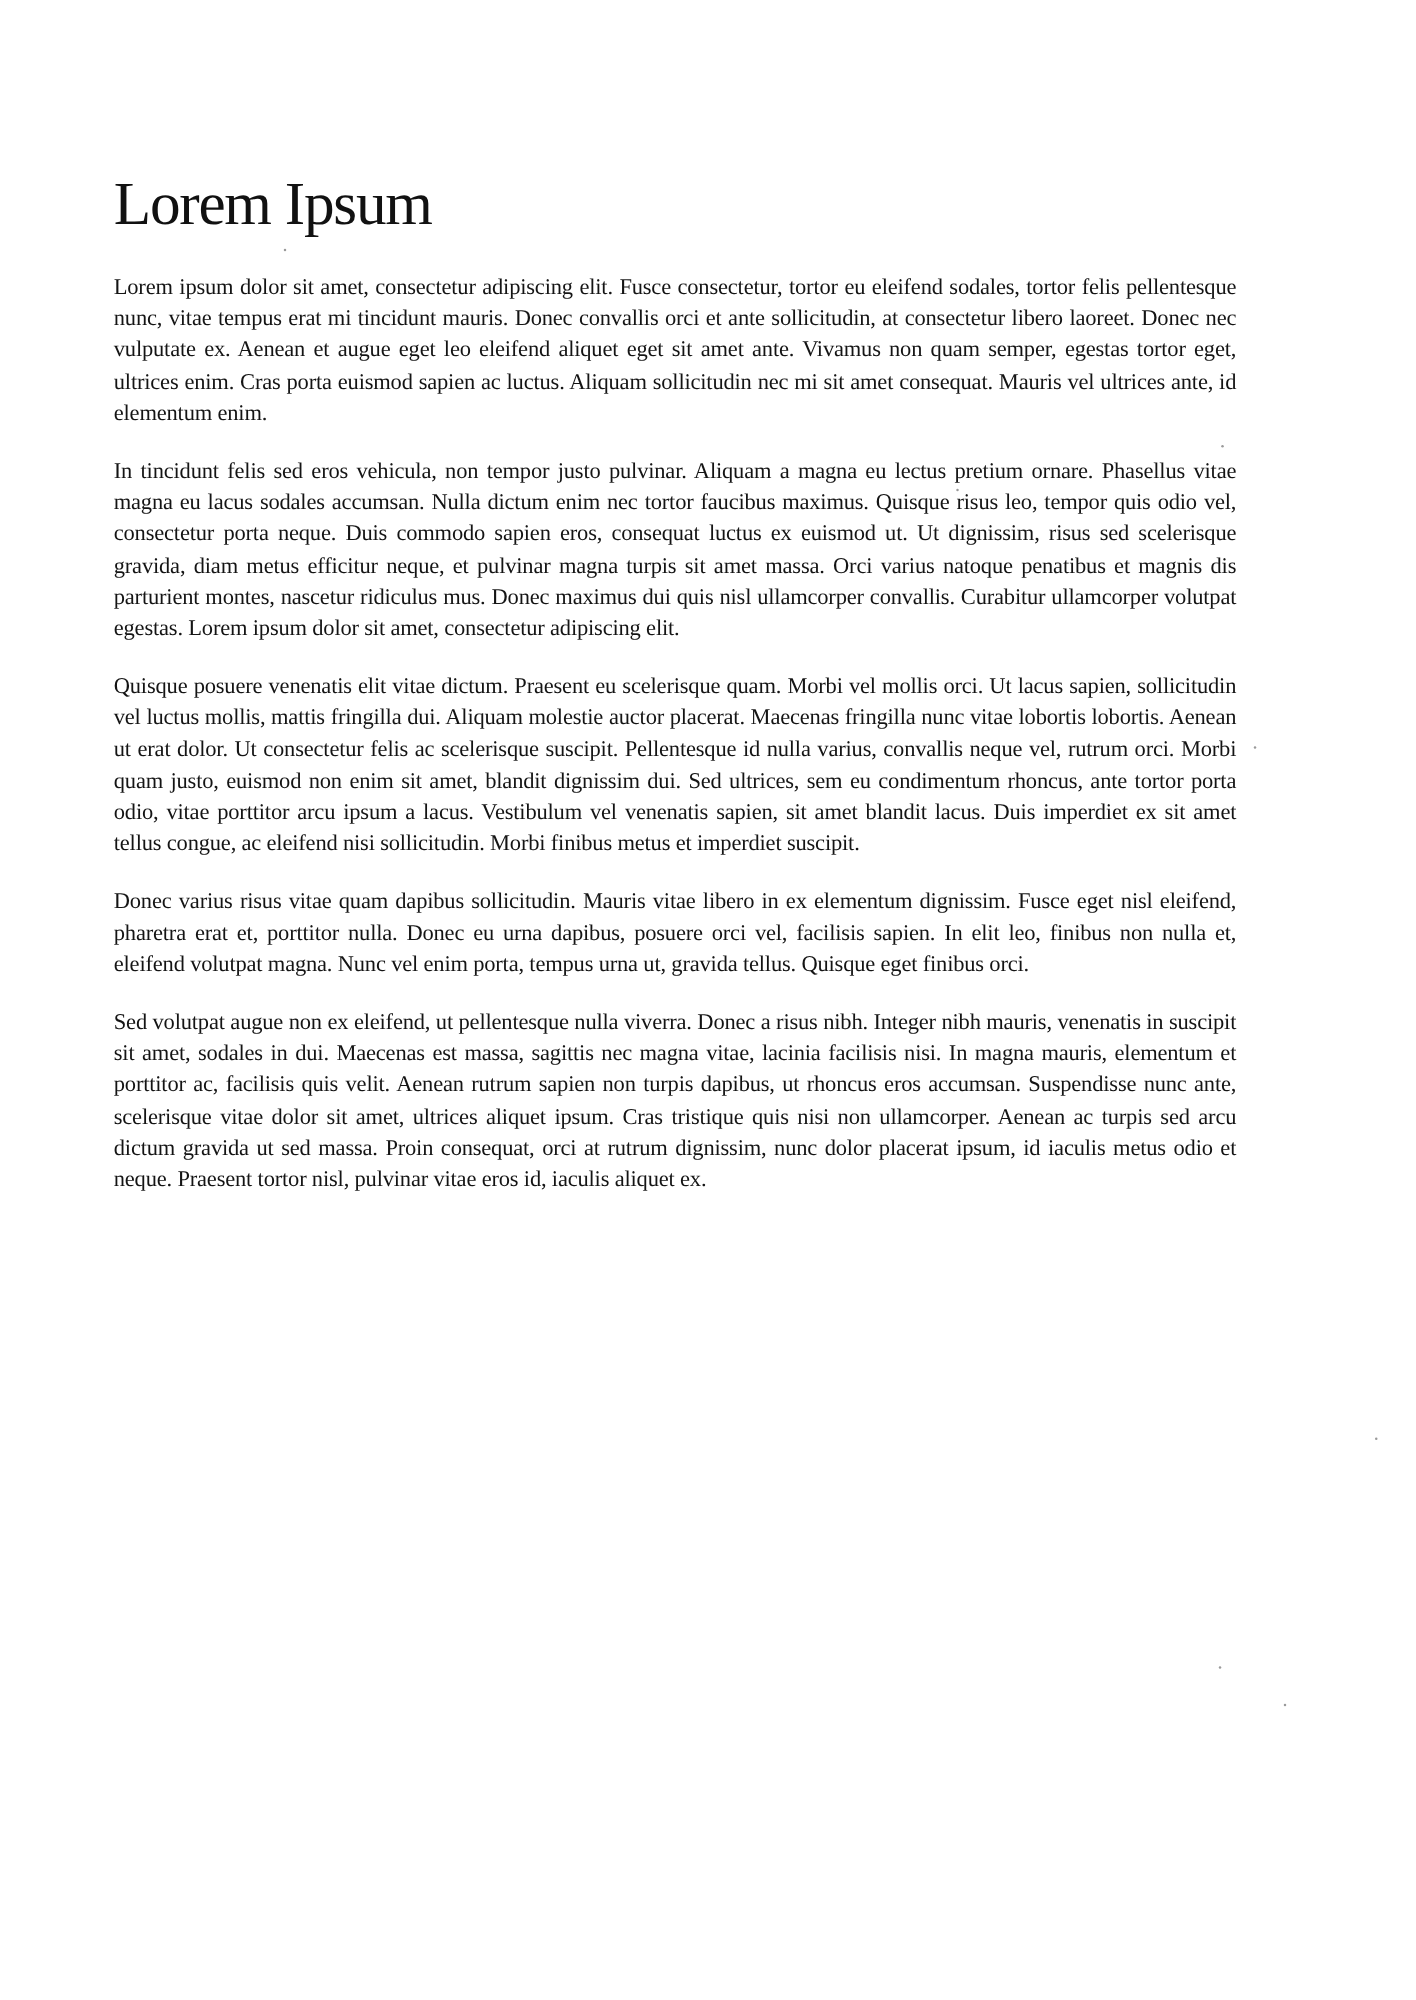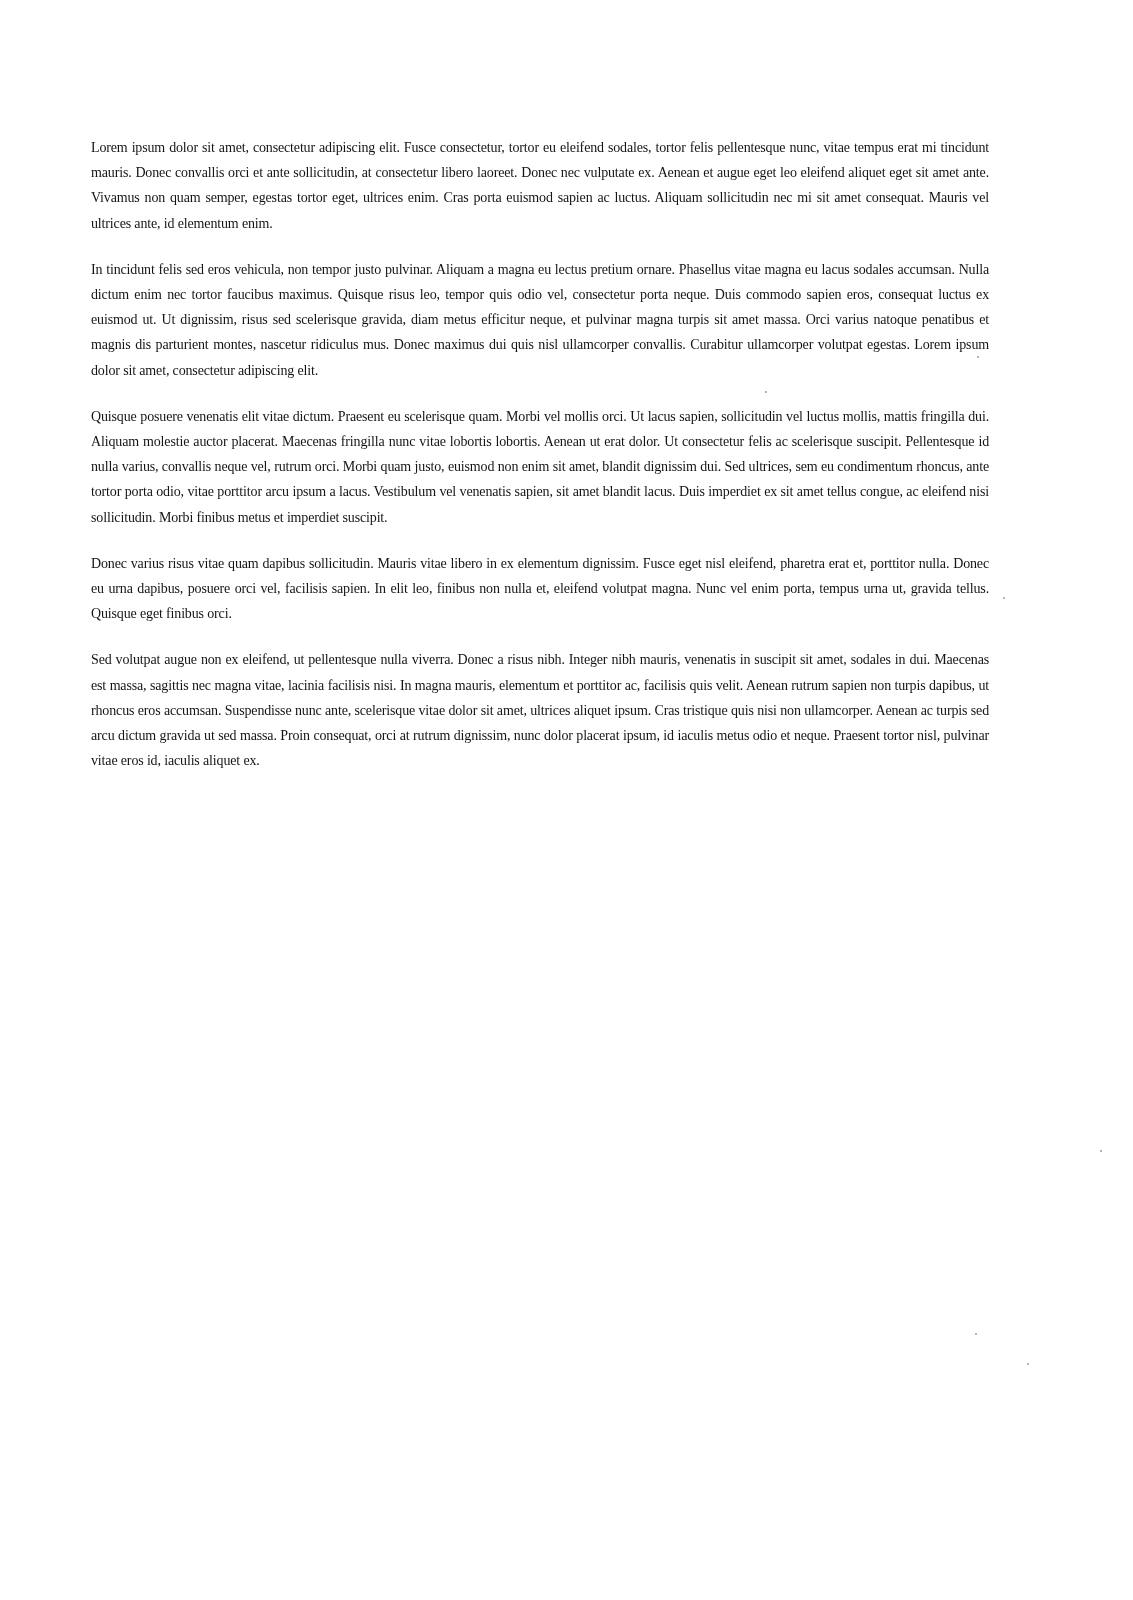--- a/index.html
+++ b/index.html
@@ -23,38 +23,39 @@
     }
     .title {
       font-size: 49px;
       font-weight: normal;
       letter-spacing: -1px;
       margin: 0 0 26px 0;
       line-height: 56px;
       color: #111111;
     }
     .para {
-      font-size: 14px;
+      font-size: 18px;
       line-height: 25.2px;
       text-align: justify;
       margin: 0 0 21px 0;
       letter-spacing: -0.15px;
     }
     .speck {
       position: absolute;
       width: 2px;
       height: 2px;
       background: #9a9a9a;
       border-radius: 1px;
     }
   </style>
 </head>
 <body>
 
 <div class="page">
+  <h1 class="title">Lorem Ipsum</h1>
   <p class="para">Lorem ipsum dolor sit amet, consectetur adipiscing elit. Fusce consectetur, tortor eu eleifend sodales, tortor felis pellentesque nunc, vitae tempus erat mi tincidunt mauris. Donec convallis orci et ante sollicitudin, at consectetur libero laoreet. Donec nec vulputate ex. Aenean et augue eget leo eleifend aliquet eget sit amet ante. Vivamus non quam semper, egestas tortor eget, ultrices enim. Cras porta euismod sapien ac luctus. Aliquam sollicitudin nec mi sit amet consequat. Mauris vel ultrices ante, id elementum enim.</p>
   <p class="para">In tincidunt felis sed eros vehicula, non tempor justo pulvinar. Aliquam a magna eu lectus pretium ornare. Phasellus vitae magna eu lacus sodales accumsan. Nulla dictum enim nec tortor faucibus maximus. Quisque risus leo, tempor quis odio vel, consectetur porta neque. Duis commodo sapien eros, consequat luctus ex euismod ut. Ut dignissim, risus sed scelerisque gravida, diam metus efficitur neque, et pulvinar magna turpis sit amet massa. Orci varius natoque penatibus et magnis dis parturient montes, nascetur ridiculus mus. Donec maximus dui quis nisl ullamcorper convallis. Curabitur ullamcorper volutpat egestas. Lorem ipsum dolor sit amet, consectetur adipiscing elit.</p>
   <p class="para">Quisque posuere venenatis elit vitae dictum. Praesent eu scelerisque quam. Morbi vel mollis orci. Ut lacus sapien, sollicitudin vel luctus mollis, mattis fringilla dui. Aliquam molestie auctor placerat. Maecenas fringilla nunc vitae lobortis lobortis. Aenean ut erat dolor. Ut consectetur felis ac scelerisque suscipit. Pellentesque id nulla varius, convallis neque vel, rutrum orci. Morbi quam justo, euismod non enim sit amet, blandit dignissim dui. Sed ultrices, sem eu condimentum rhoncus, ante tortor porta odio, vitae porttitor arcu ipsum a lacus. Vestibulum vel venenatis sapien, sit amet blandit lacus. Duis imperdiet ex sit amet tellus congue, ac eleifend nisi sollicitudin. Morbi finibus metus et imperdiet suscipit.</p>
   <p class="para">Donec varius risus vitae quam dapibus sollicitudin. Mauris vitae libero in ex elementum dignissim. Fusce eget nisl eleifend, pharetra erat et, porttitor nulla. Donec eu urna dapibus, posuere orci vel, facilisis sapien. In elit leo, finibus non nulla et, eleifend volutpat magna. Nunc vel enim porta, tempus urna ut, gravida tellus. Quisque eget finibus orci.</p>
   <p class="para">Sed volutpat augue non ex eleifend, ut pellentesque nulla viverra. Donec a risus nibh. Integer nibh mauris, venenatis in suscipit sit amet, sodales in dui. Maecenas est massa, sagittis nec magna vitae, lacinia facilisis nisi. In magna mauris, elementum et porttitor ac, facilisis quis velit. Aenean rutrum sapien non turpis dapibus, ut rhoncus eros accumsan. Suspendisse nunc ante, scelerisque vitae dolor sit amet, ultrices aliquet ipsum. Cras tristique quis nisi non ullamcorper. Aenean ac turpis sed arcu dictum gravida ut sed massa. Proin consequat, orci at rutrum dignissim, nunc dolor placerat ipsum, id iaculis metus odio et neque. Praesent tortor nisl, pulvinar vitae eros id, iaculis aliquet ex.</p>
 </div>
 
 <span class="speck" style="left:227px;top:199px;"></span>
 <span class="speck" style="left:977px;top:356px;"></span>
 <span class="speck" style="left:765px;top:391px;"></span>

